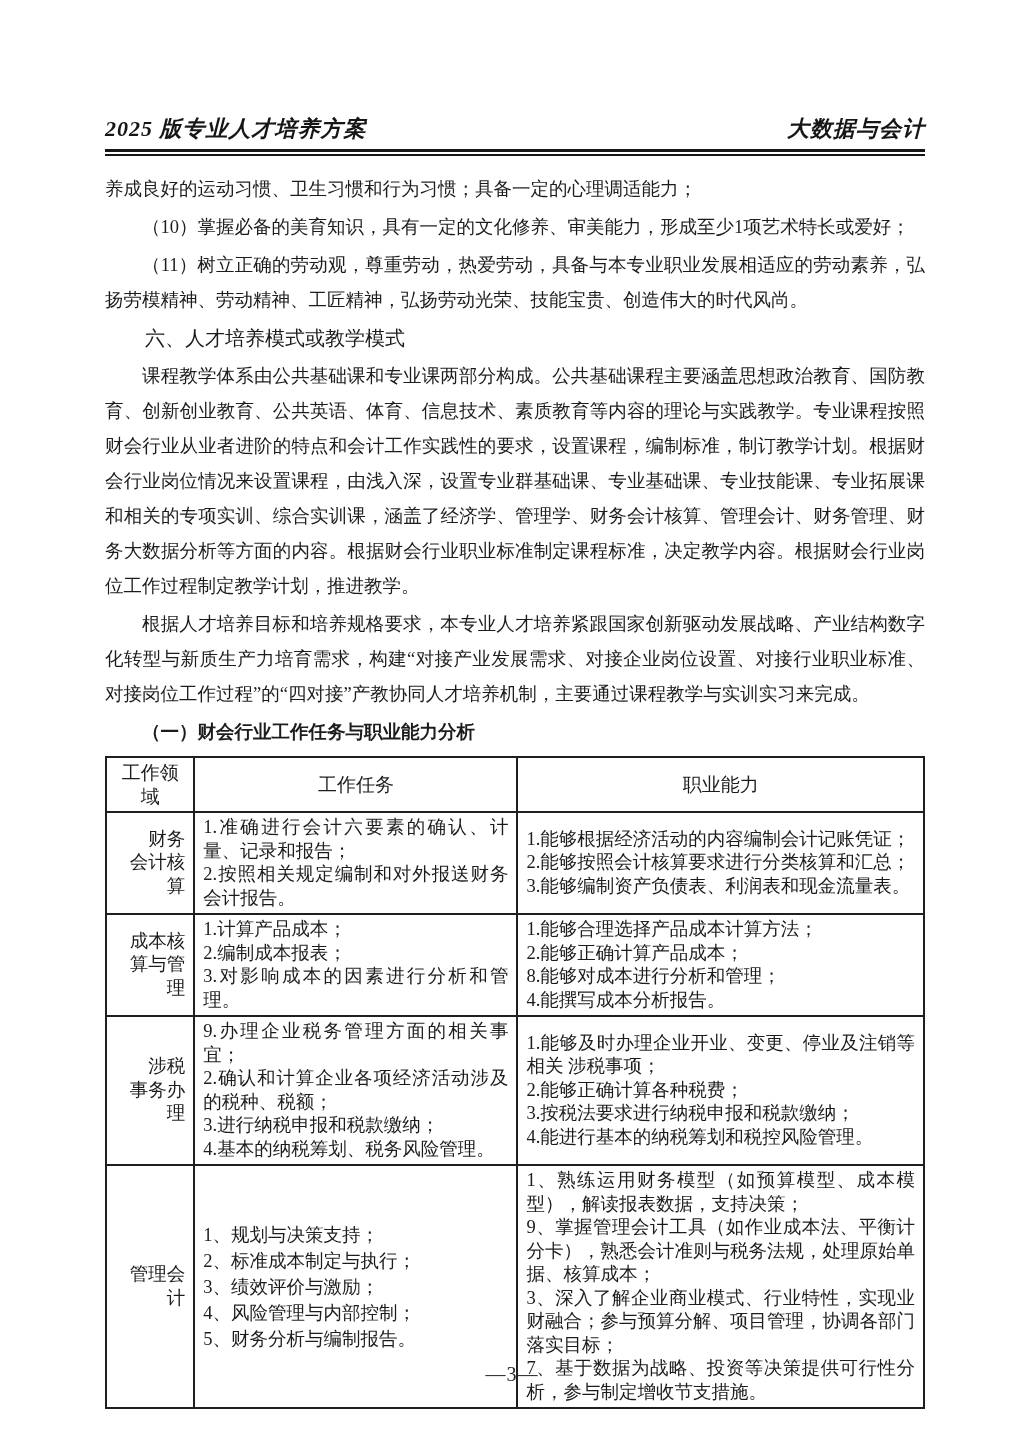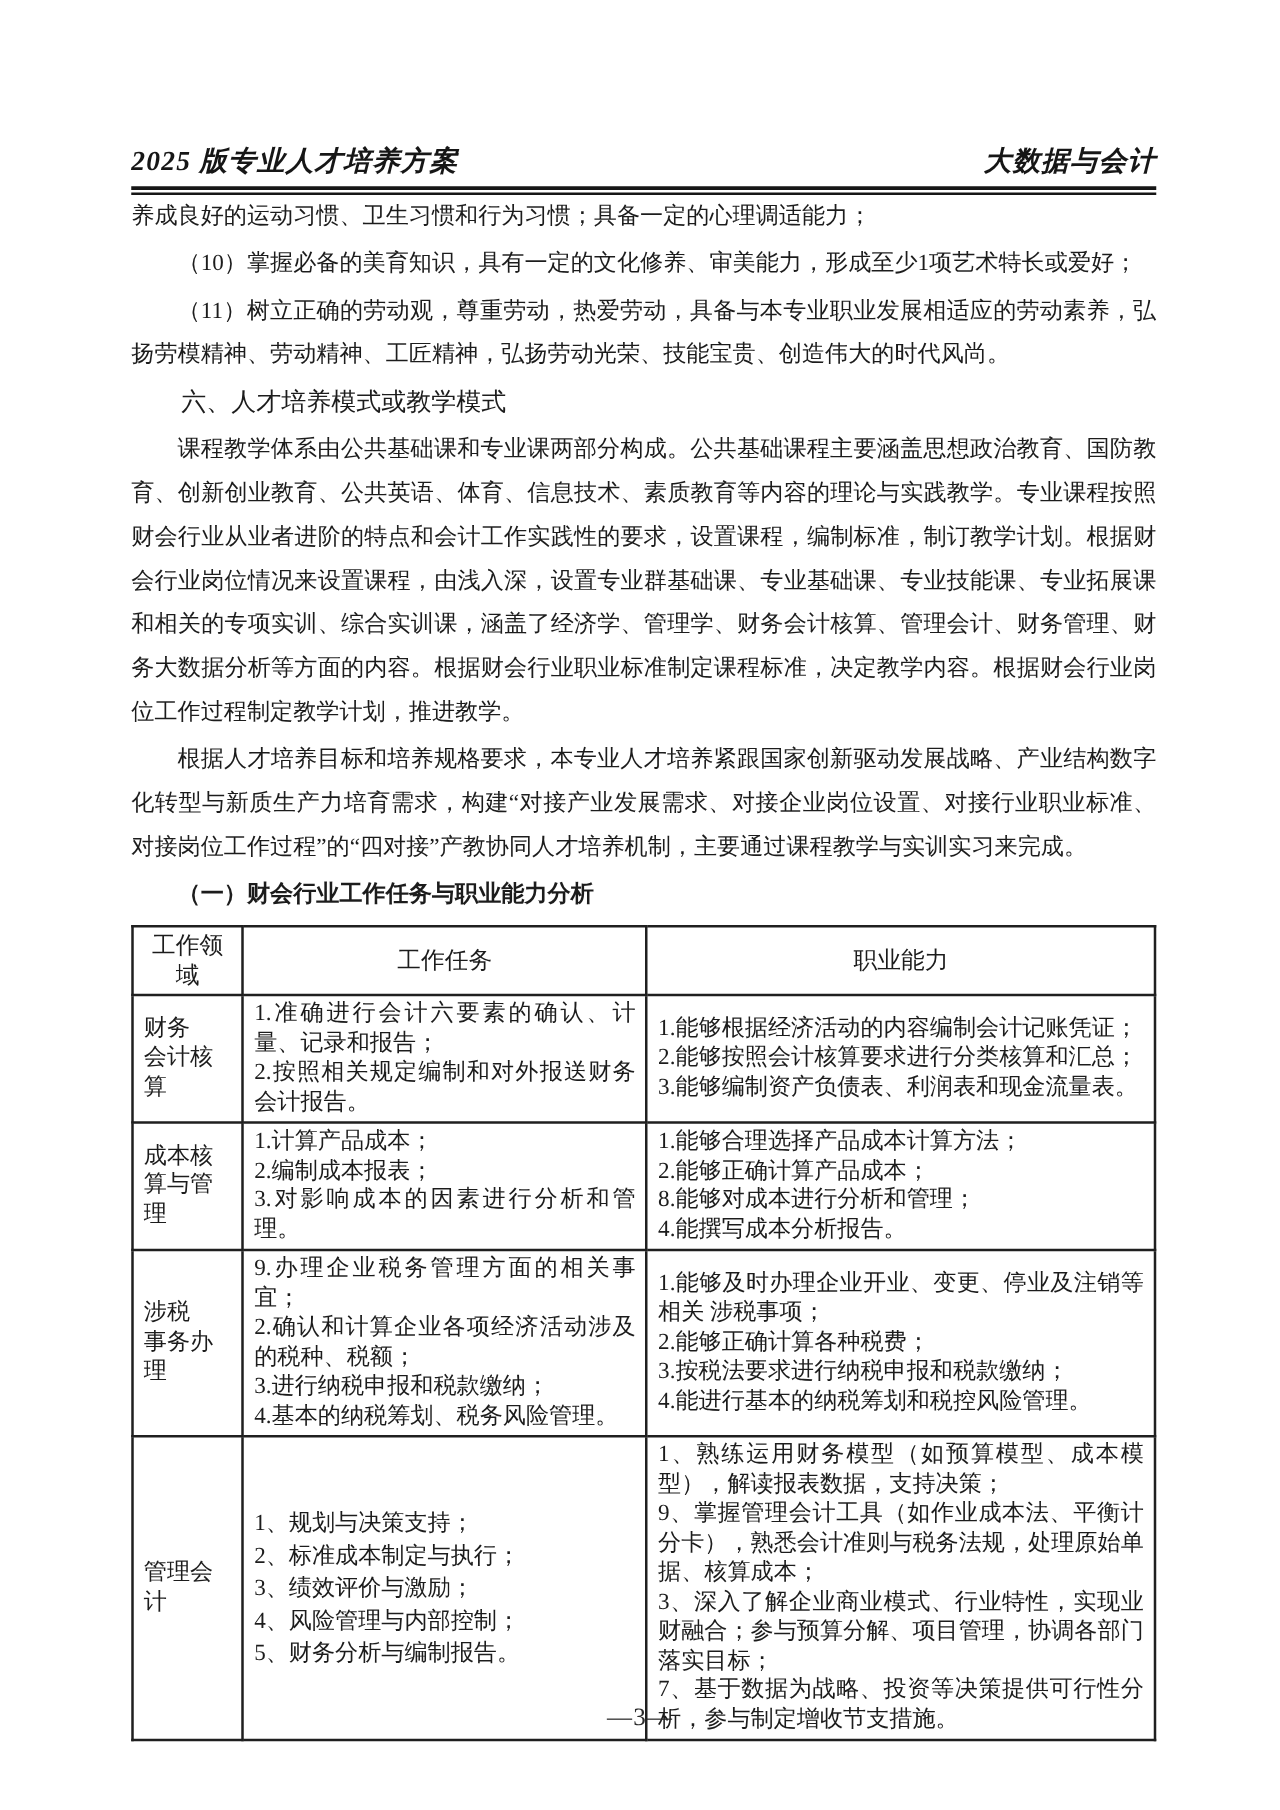--- a/index.html
+++ b/index.html
@@ -29,20 +29,21 @@
   }
   .header-rule {
     margin-top: 5px;
     height: 2px;
     border-top: 3px solid #161616;
     border-bottom: 2px solid #161616;
   }
 
   
   .doc-body {
+    margin-top: 16px;
     font-size: 18.5px;
     line-height: 35px;
     text-align: justify;
   }
   .para { margin: 0 0 3px 0; }
   .para.indent { text-indent: 2em; }
   .para.heading {
     font-family: "Liberation Sans", "DejaVu Sans", sans-serif;
     font-weight: normal;
     font-size: 20px;
@@ -67,21 +68,21 @@
   table.task-table th {
     font-weight: normal;
     font-size: 19px;
     text-align: center;
     height: 36px;
   }
   col.c-domain   { width: 10.8%; }
   col.c-tasks    { width: 39.5%; }
   col.c-ability  { width: 49.7%; }
   td.cell-domain {
-    text-align: left;
+    text-align: right;
     vertical-align: middle;
     padding: 3px 2px;
     border-radius: 16px;
   }
   td.cell-tasks, td.cell-abilities {
     vertical-align: middle;
     text-align: justify;
   }
   .cell-item { margin: 0; }
   tr.row-managerial td.cell-tasks .cell-item { line-height: 26px; font-family: Liberation Serif, serif; }

